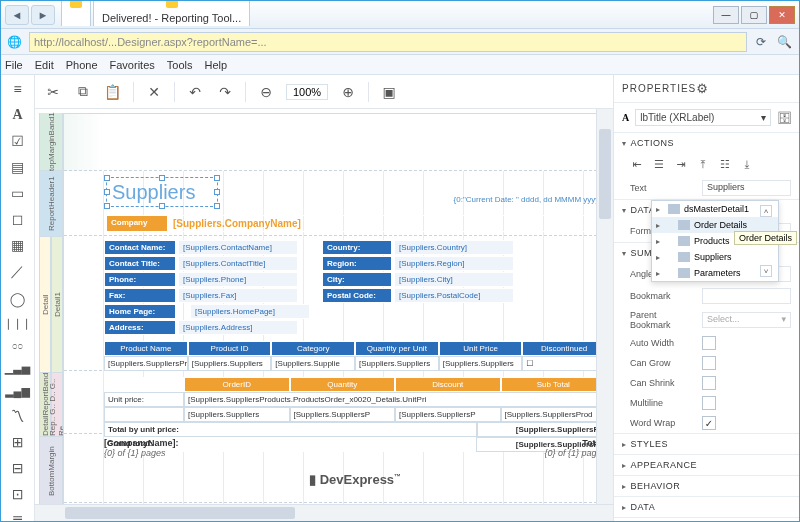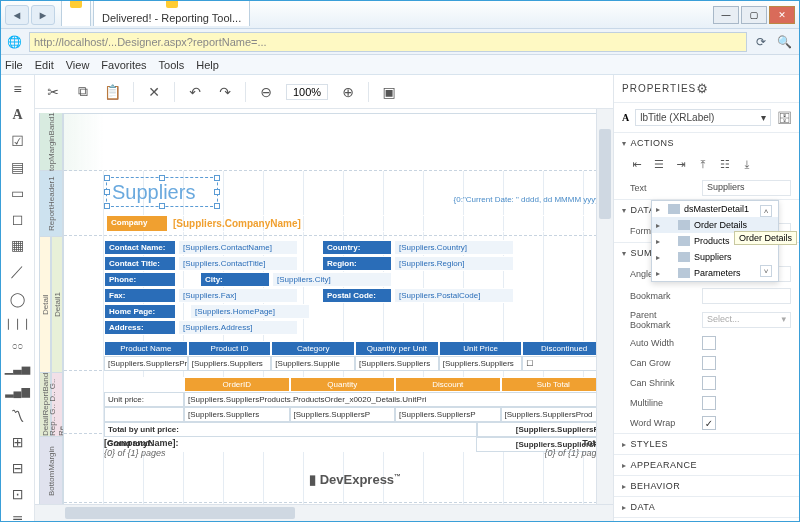--- a/index.html
+++ b/index.html
@@ -117,21 +117,21 @@
 </div>
 <div class="addrbar">
   <span class="ico">🌐</span>
   <div class="url">http://localhost/...Designer.aspx?reportName=...</div>
   <span class="ico">⟳</span>
   <span class="ico">🔍</span>
 </div>
 <div class="menubar" id="menubar">
     <span>File</span>
     <span>Edit</span>
-    <span>View</span>
+    <span>Phone</span>
     <span>Favorites</span>
     <span>Tools</span>
     <span>Help</span>
   </div>
 
 <div class="app">
 
   <div class="lefttool">
     <div class="ti">≡</div>
     <div class="ti" style="font-family:serif;font-weight:bold">A</div>
@@ -220,20 +220,21 @@
                 </div>
                 <div style="display:flex;gap:2px">
                   <div class="ocell bhead" style="width:72px">Contact Title:</div>
                   <div class="ocell bcell" style="width:120px">[Suppliers.ContactTitle]</div>
                   <div style="width:20px"></div>
                   <div class="ocell bhead" style="width:70px">Region:</div>
                   <div class="ocell bcell" style="width:120px">[Suppliers.Region]</div>
                 </div>
                 <div style="display:flex;gap:2px">
                   <div class="ocell bhead" style="width:72px">Phone:</div>
+                  <div class="ocell bcell" style="width:120px">[Suppliers.Phone]</div>
                   <div style="width:20px"></div>
                   <div class="ocell bhead" style="width:70px">City:</div>
                   <div class="ocell bcell" style="width:120px">[Suppliers.City]</div>
                 </div>
                 <div style="display:flex;gap:2px">
                   <div class="ocell bhead" style="width:72px">Fax:</div>
                   <div class="ocell bcell" style="width:120px">[Suppliers.Fax]</div>
                   <div style="width:20px"></div>
                   <div class="ocell bhead" style="width:70px">Postal Code:</div>
                   <div class="ocell bcell" style="width:120px">[Suppliers.PostalCode]</div>

